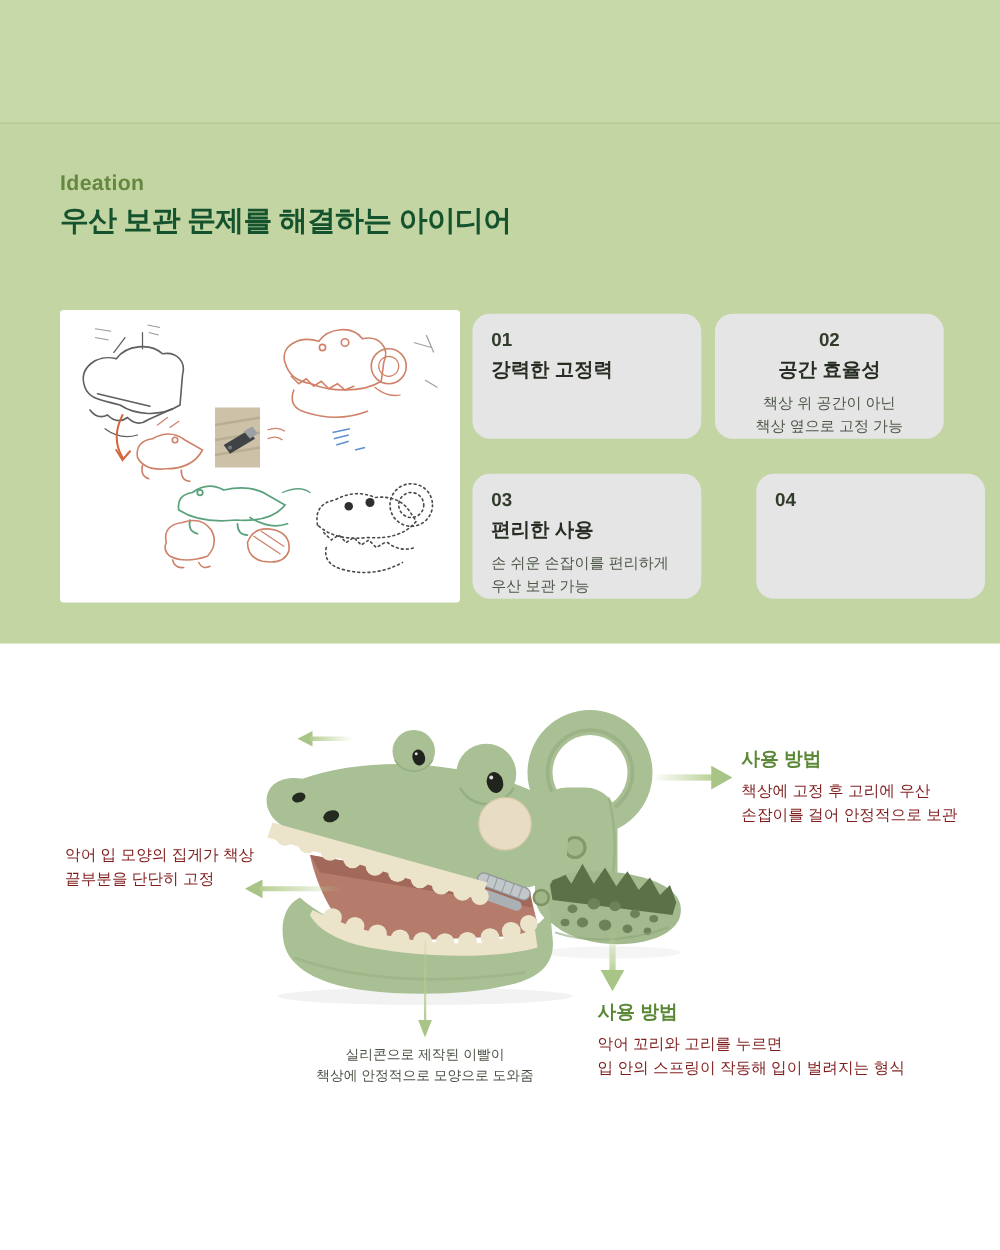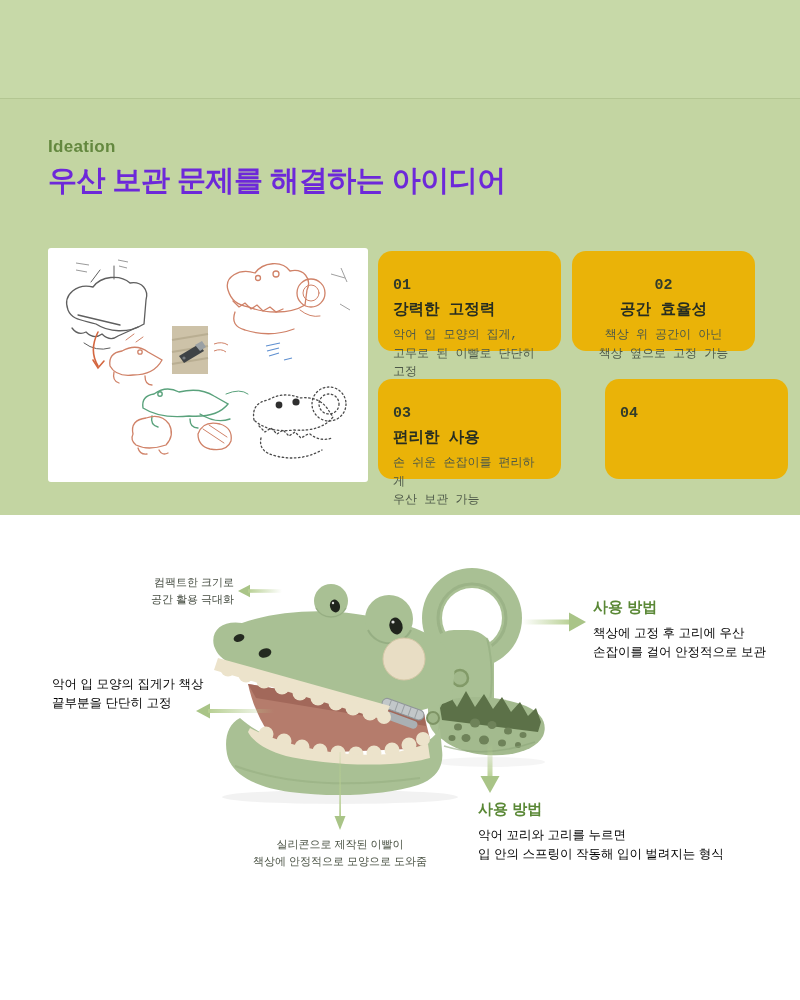--- a/index.html
+++ b/index.html
@@ -7,40 +7,40 @@
     position:relative; width:800px; height:1000px; overflow:hidden;
     background:#ffffff; font-family:"Liberation Sans","DejaVu Sans",sans-serif;
     -webkit-font-smoothing:antialiased;
   }
   
   .band { position:absolute; left:0; top:0; width:800px; height:515px; background:#c3d5a2; }
   .band-top { position:absolute; left:0; top:0; width:800px; height:98px; background:#c7d9a8;
               border-bottom:1px solid rgba(110,130,70,0.22); }
   .eyebrow { position:absolute; left:48px; top:137px; font-size:17px; font-weight:700;
              color:#64883f; letter-spacing:0.3px; }
-  .page-title { position:absolute; left:48px; top:161px; margin:0; font-size:29px; font-weight:800;
-                color:#6d28d9; letter-spacing:-0.5px; }
+  .page-title { position:absolute; left:48px; top:161px; margin:0; font-size:23px; font-weight:800;
+                color:#14532d; letter-spacing:-0.5px; }
   
   .sketch-card { position:absolute; left:48px; top:248px; width:320px; height:234px;
                  background:#ffffff; border-radius:3px; }
   
-  .feature-card { position:absolute; width:183px; height:100px; background:#eab308;
-                  border-radius:14px; padding:26px 15px; box-sizing:border-box;font-family:Liberation Mono, monospace; }
+  .feature-card { position:absolute; width:183px; height:100px; background:#e5e5e5;
+                  border-radius:14px; padding:13px 15px; box-sizing:border-box; }
   .fc-1 { left:378px; top:251px; }
   .fc-2 { left:572px; top:251px;text-align:center; }
   .fc-3 { left:378px; top:379px; }
   .fc-4 { left:605px; top:379px; }
   .card-num   { font-size:15px; font-weight:700; color:#323c2b; }
   .card-title { font-size:15.5px; font-weight:700; color:#262d22; margin-top:5px; }
   .card-desc  { font-size:12px; color:#4d5848; line-height:1.55; margin-top:6px; white-space:pre-line; }
   
   .product { position:absolute; left:0; top:515px; width:800px; height:485px; background:#ffffff; }
   .croc-svg { position:absolute; left:190px; top:51px; }
   .ann-title { font-size:15px; font-weight:700; color:#5a8836; }
-  .ann-body  { font-size:12.5px; color:#000000; line-height:1.5; margin-top:7px; white-space:pre-line; }
+  .ann-body  { font-size:12.5px; color:#7f1d1d; line-height:1.5; margin-top:7px; white-space:pre-line; }
   .ann-compact { position:absolute; left:118px; top:59px; width:116px; text-align:right;
                  font-size:11px; color:#454c41; line-height:1.5; white-space:pre-line; }
   .ann-usage-right { position:absolute; left:593px; top:83px; width:190px; }
   .ann-install { position:absolute; left:52px; top:153px; width:180px; }
   .ann-usage-bottom { position:absolute; left:478px; top:285px; width:290px; }
   .ann-silicone { position:absolute; left:235px; top:321px; width:210px; text-align:center;
                   font-size:11px; color:#4b5345; line-height:1.55; white-space:pre-line; }
   .arr { position:absolute; }
   .a-compact { left:238px; top:69px; }
   .a-right   { left:522px; top:95px; }
@@ -141,22 +141,20 @@
         <g fill="#2f2f2f">
           <circle cx="231" cy="157" r="3.4"></circle>
           <circle cx="248" cy="154" r="3.6"></circle>
         </g>
       </svg>
     </div>
 
     <div class="feature-card fc-1">
       <div class="card-num">01</div>
       <div class="card-title">강력한 고정력</div>
-      <div class="card-desc">악어 입 모양의 집게,
-고무로 된 이빨로 단단히 고정</div>
     </div>
     <div class="feature-card fc-2">
       <div class="card-num">02</div>
       <div class="card-title">공간 효율성</div>
       <div class="card-desc">책상 위 공간이 아닌
 책상 옆으로 고정 가능</div>
     </div>
     <div class="feature-card fc-3">
       <div class="card-num">03</div>
       <div class="card-title">편리한 사용</div>
@@ -249,22 +247,20 @@
           <circle cx="166" cy="188" r="7.5"></circle>
         <circle cx="184" cy="187" r="7.5"></circle>
           <circle cx="202" cy="184" r="7.5"></circle>
         <circle cx="219" cy="179" r="7.5"></circle>
           <circle cx="233" cy="173" r="7"></circle>
         <path d="M 60,162 C 95,180 150,192 200,188 L 238,178 L 240,192 C 205,202 140,200 96,190 C 74,184 62,174 58,166 Z"></path>
       </g>
       <circle cx="243" cy="152" r="6" fill="#9fb689" stroke="#7e9465" stroke-width="2"></circle>
     </svg>
 
-    <div class="ann-compact">컴팩트한 크기로
-공간 활용 극대화</div>
     <svg class="arr a-compact" width="44" height="14" viewBox="0 0 44 14">
       <defs>
           <linearGradient id="gl1" x1="0" y1="0" x2="1" y2="0">
         <stop offset="0" stop-color="#b7cf92"></stop>
             <stop offset="1" stop-color="#b7cf92" stop-opacity="0"></stop>
       </linearGradient>
         </defs>
       <polygon points="0,7 12,0.8 12,13.2" fill="#a9c487"></polygon>
       <rect x="10" y="5.2" width="34" height="3.6" fill="url(#gl1)"></rect>
     </svg>

